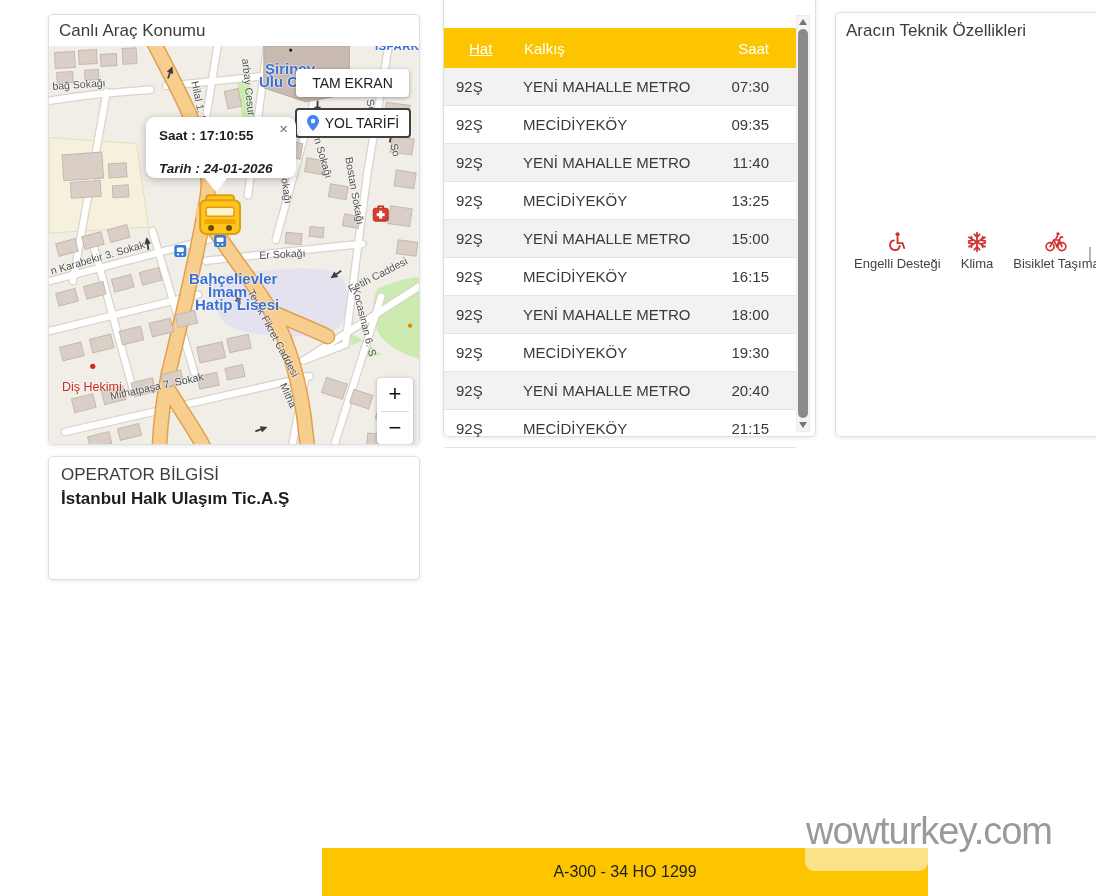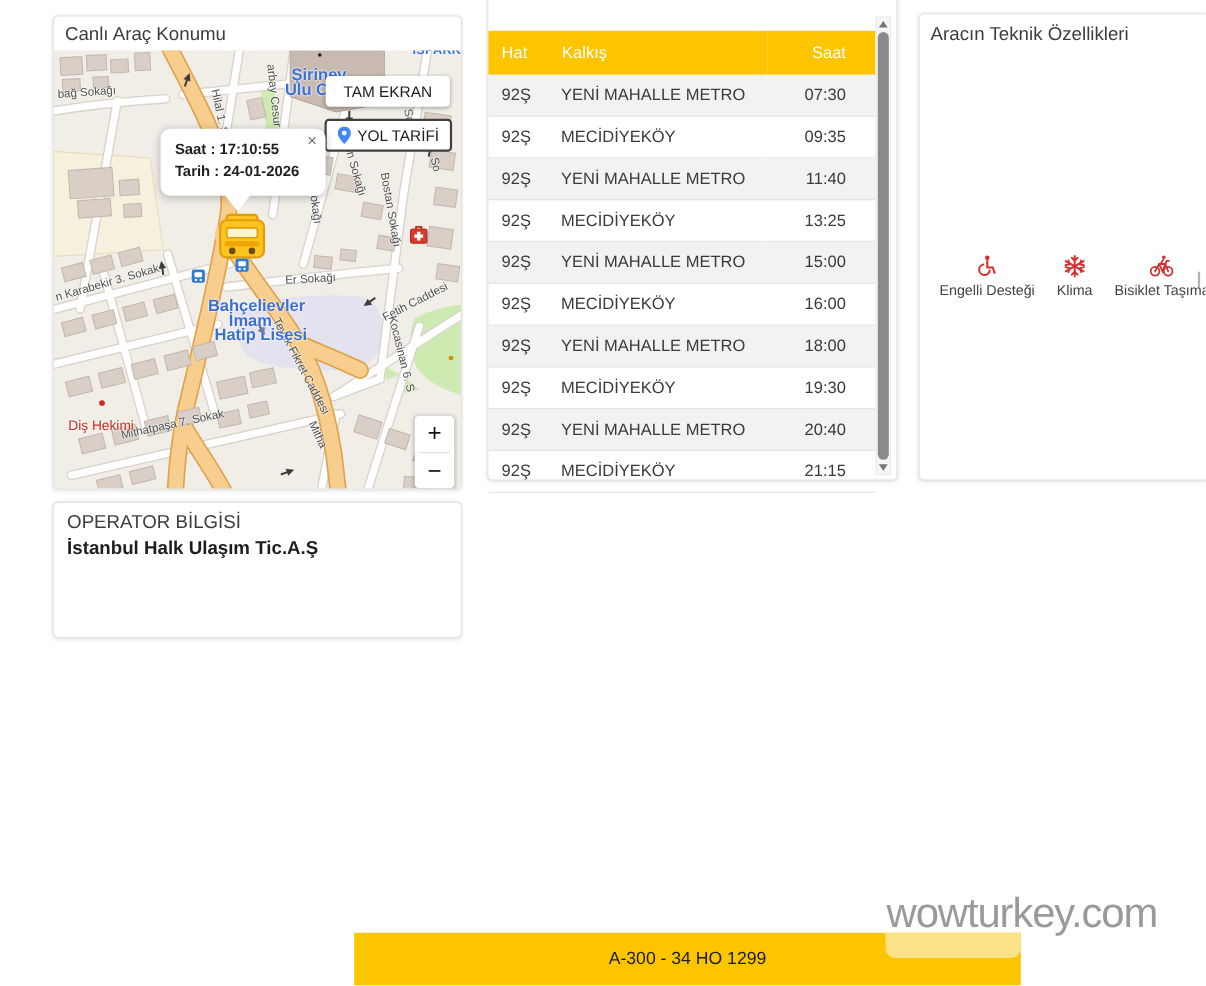--- a/index.html
+++ b/index.html
@@ -21,32 +21,32 @@
   .map-btn{position:absolute;background:#fff;border-radius:4px;display:flex;align-items:center;justify-content:center;
            font-size:14px;color:#202020;box-shadow:0 1px 4px rgba(0,0,0,.35);cursor:pointer;}
   #btn-fullscreen{left:247px;top:23px;width:113px;height:28px;}
   #btn-directions{left:246px;top:62px;width:112px;height:26px;border:2px solid #404040;box-shadow:none;gap:6px;}
   #pin-icon svg{display:block;}
   #map-popup{position:absolute;left:97px;top:71px;width:150px;height:61px;background:#ffffff;border-radius:9px;
              box-shadow:0 2px 8px rgba(0,0,0,.25);}
   #map-popup .tail{position:absolute;left:58px;top:60px;width:0;height:0;border-left:12px solid transparent;
              border-right:12px solid transparent;border-top:15px solid #fff;}
   #popup-time,#popup-date{position:absolute;left:13px;font-size:13.5px;font-weight:bold;color:#1f1f1f;white-space:nowrap;}
-  #popup-time{top:11px;} #popup-date{top:31px;}
+  #popup-time{top:11px;} #popup-date{top:44px;font-style:italic;}
   #popup-close{position:absolute;right:8px;top:4px;font-size:15px;color:#6f6f6f;cursor:pointer;line-height:15px;}
   #zoom-ctl{position:absolute;left:328px;top:332px;width:36px;height:66px;background:#fff;border-radius:4px;
             box-shadow:0 1px 4px rgba(0,0,0,.3);display:flex;flex-direction:column;}
   .zoom-btn{flex:1;display:flex;align-items:center;justify-content:center;font-size:22px;color:#111;cursor:pointer;}
   #zoom-ctl .sep{height:1px;background:#ddd;margin:0 4px;}
 
   
   #trips-card{left:443px;top:-15px;width:373px;height:452px;}
   #trips-table{position:absolute;left:0;top:42px;width:352px;border-collapse:collapse;font-size:15px;color:#3a3a3a;}
   #trips-table thead th{background:#FCC500;color:#fff;font-weight:500;height:38px;text-align:left;}
-  #trips-table th:nth-child(1){width:53px;padding-left:12px;}
+  #trips-table th:nth-child(1){width:53px;padding-left:25px;text-decoration:underline;}
   #trips-table th:nth-child(3),#trips-table td:nth-child(3){text-align:right;padding-right:27px;width:70px;}
   #trips-table td{height:37px;border-bottom:1px solid #e3e3e3;padding:0;}
   #trips-table td:nth-child(1){padding-left:12px;}
   #trips-table tbody tr:nth-child(odd){background:#F2F2F2;}
   #trips-scrollbar{position:absolute;right:5px;top:29px;bottom:4px;width:14px;background:#F5F5F5;
                    border:1px solid #ececec;box-sizing:border-box;}
   .scroll-arrow{position:absolute;left:0;width:100%;height:12px;display:flex;align-items:center;justify-content:center;cursor:pointer;}
   .scroll-arrow.up{top:0;} .scroll-arrow.down{bottom:0;}
   .tri-up{width:0;height:0;border-left:4px solid transparent;border-right:4px solid transparent;border-bottom:6px solid #757575;}
   .tri-down{width:0;height:0;border-left:4px solid transparent;border-right:4px solid transparent;border-top:6px solid #757575;}
@@ -349,21 +349,21 @@
           <td>13:25</td>
         </tr>
         <tr>
           <td>92Ş</td>
           <td>YENİ MAHALLE METRO</td>
           <td>15:00</td>
         </tr>
         <tr>
           <td>92Ş</td>
           <td>MECİDİYEKÖY</td>
-          <td>16:00</td>
+          <td>16:15</td>
         </tr>
         <tr>
           <td>92Ş</td>
           <td>YENİ MAHALLE METRO</td>
           <td>18:00</td>
         </tr>
         <tr>
           <td>92Ş</td>
           <td>MECİDİYEKÖY</td>
           <td>19:30</td>

